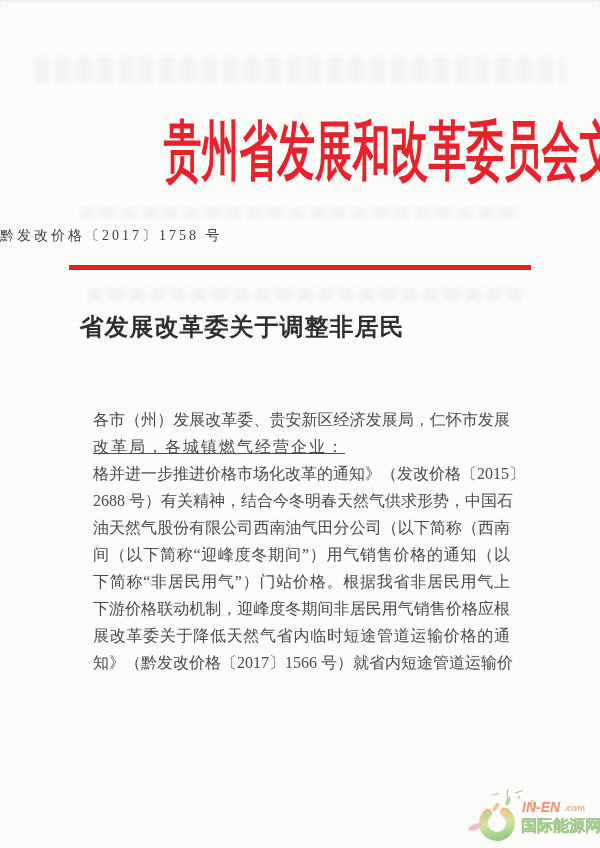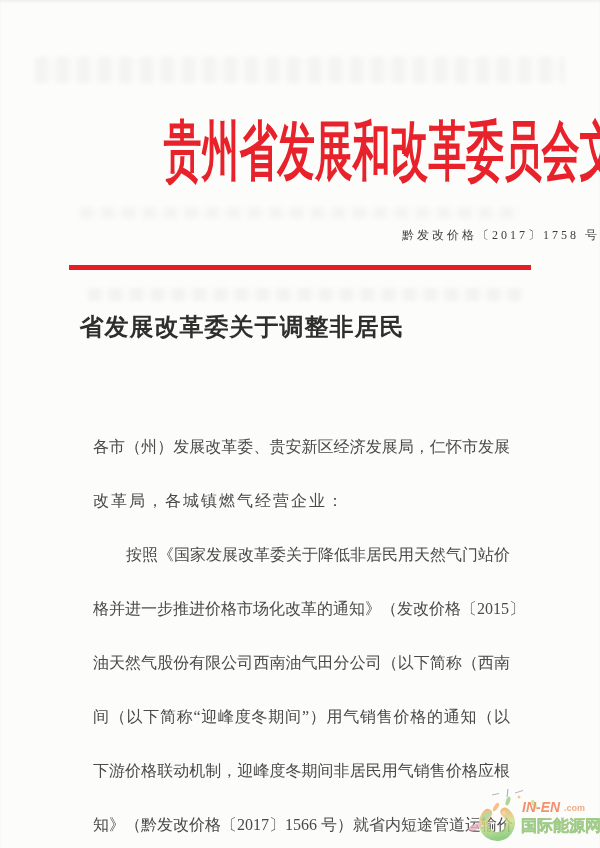--- a/index.html
+++ b/index.html
@@ -35,22 +35,22 @@
     font-size: 63px;
     line-height: 80px;
     font-weight: bold;
     letter-spacing: 0;
     transform: scale(0.60, 1.02);
     transform-origin: 50% 50%;
   }
   .doc-number {
     position: absolute;
     top: 227px; left: 0; width: 600px;
-    text-align: right;
-    font-size: 12px;
+    text-align: left;
+    font-size: 14px;
     letter-spacing: 3px;
     color: #3d3d3d;
   }
   .red-rule {
     position: absolute;
     top: 265px; left: 69px;
     width: 462px; height: 5px;
   }
   .doc-title {
     position: absolute;
@@ -68,26 +68,26 @@
     width: 417px;
     font-size: 16px;
     line-height: 27px;
     color: #4a4a48;
   }
   .doc-body .line {
     text-align: justify;
     text-align-last: justify;
     height: 27px;
     white-space: nowrap;
-    margin-top: 27px;
   }
   .doc-body .line.no-justify {
     text-align: center;
     text-align-last: left;
     letter-spacing: 2px;
+    text-decoration: underline;
   }
   .doc-body .line.indent { padding-left: 33px; }
   .watermark-logo {
     position: absolute;
     left: 452px; top: 785px;
     opacity: 0.82;
   }
 </style>
 </head>
 <body>
@@ -106,25 +106,27 @@
 
   <div class="red-rule" style="background: rgb(232, 28, 36);"></div>
 
   <div class="doc-title">
     <div>省发展改革委关于调整非居民</div>
   </div>
 
   <div class="doc-body">
       <div class="line">各市（州）发展改革委、贵安新区经济发展局，仁怀市发展</div>
       <div class="line no-justify">改革局，各城镇燃气经营企业：</div>
-      <div class="line indent">按照《国家发展改革委关于降低非居民用天然气门站价</div>
       <div class="line">格并进一步推进价格市场化改革的通知》（发改价格〔2015〕</div>
+      <div class="line">2688 号）有关精神，结合今冬明春天然气供求形势，中国石</div>
       <div class="line">油天然气股份有限公司西南油气田分公司（以下简称（西南</div>
       <div class="line">间（以下简称“迎峰度冬期间”）用气销售价格的通知（以</div>
+      <div class="line">下简称“非居民用气”）门站价格。根据我省非居民用气上</div>
       <div class="line">下游价格联动机制，迎峰度冬期间非居民用气销售价格应根</div>
+      <div class="line">展改革委关于降低天然气省内临时短途管道运输价格的通</div>
       <div class="line">知》（黔发改价格〔2017〕1566 号）就省内短途管道运输价</div>
     </div>
 
   <svg class="watermark-logo" width="150" height="62" viewBox="0 0 150 62">
     <defs>
       <linearGradient id="swirlGrad" x1="0.1" y1="0.9" x2="0.9" y2="0.1">
         <stop offset="0" stop-color="#7cc46e"></stop>
         <stop offset="0.5" stop-color="#cfe08a"></stop>
         <stop offset="1" stop-color="#f2a860"></stop>
       </linearGradient>

